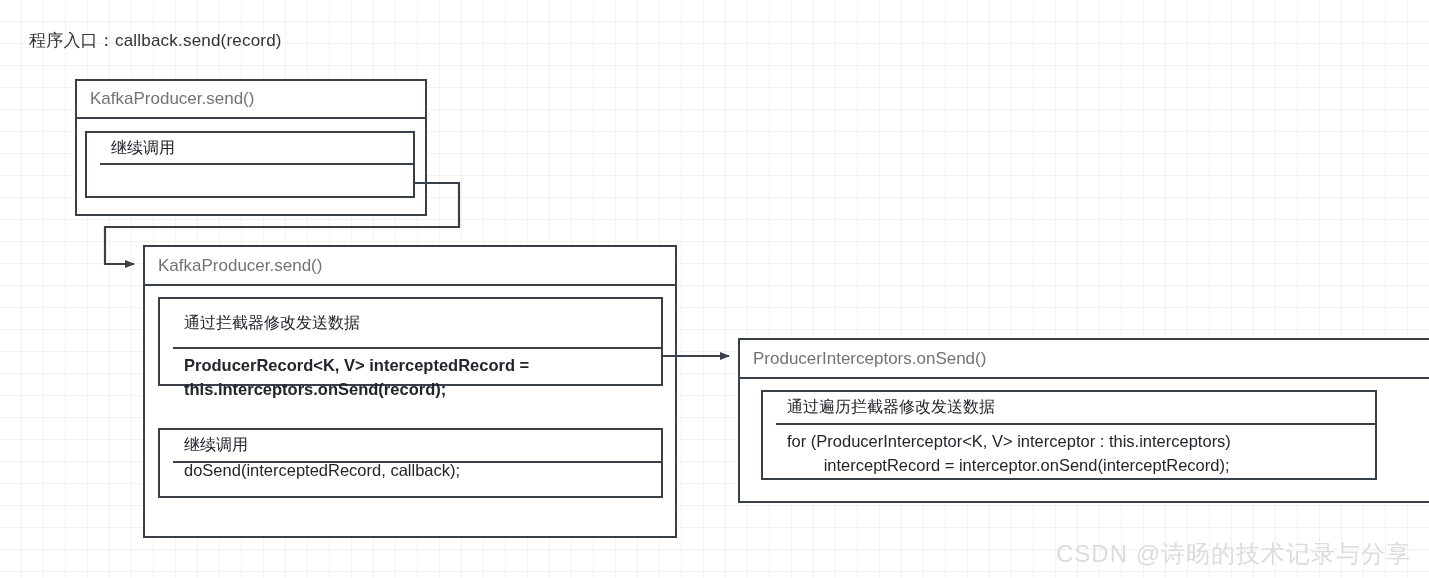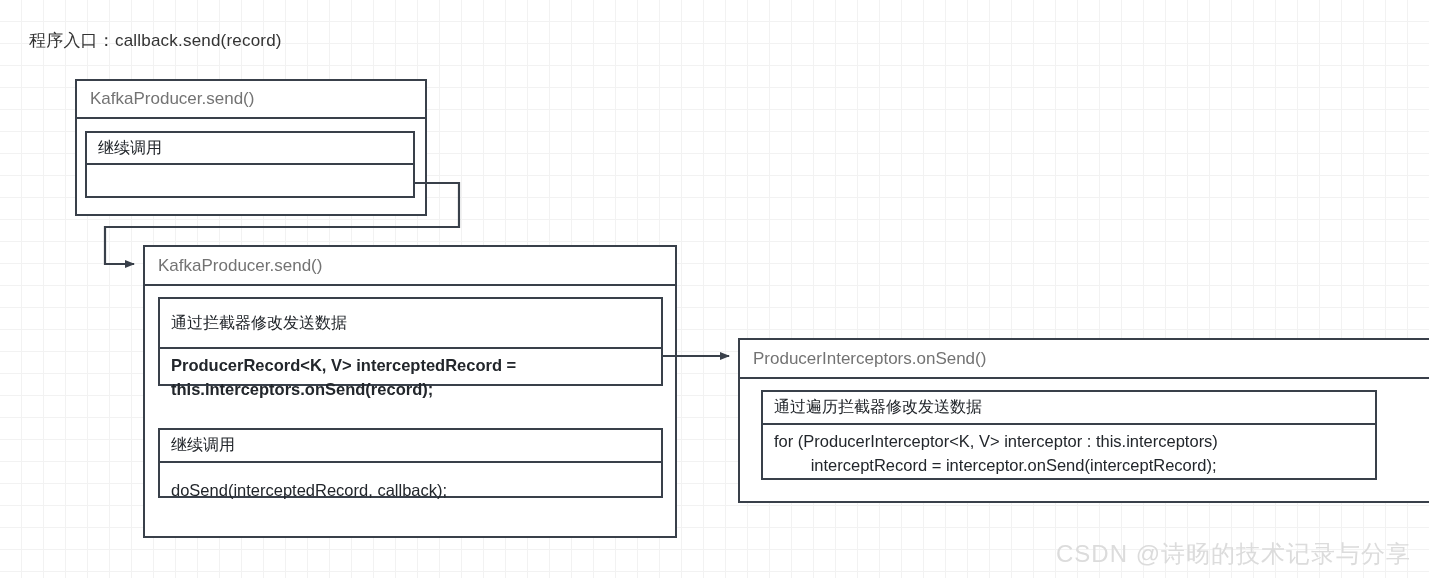--- a/index.html
+++ b/index.html
@@ -65,20 +65,21 @@
   .panel-body {
     position: relative;
   }
 
   
   .inner-box {
     position: absolute;
     box-sizing: border-box;
     border: 2px solid #39404a;
     background: #ffffff;
+    padding-left: 13px;
   }
   .inner-header {
     box-sizing: border-box;
     border-bottom: 2px solid #39404a;
     font-size: 16px;
     color: #22262b;
     display: flex;
     align-items: center;
     padding-left: 11px;
     white-space: nowrap;
@@ -134,21 +135,21 @@
     <div class="panel-body" style="height:250px;">
 
       <div class="inner-box" style="left:13px; top:11px; width:505px; height:89px;">
         <div class="inner-header" style="height:50px;">通过拦截器修改发送数据</div>
         <div class="inner-code" style="height:52px;font-weight:bold;">ProducerRecord&lt;K, V&gt; interceptedRecord =
 this.interceptors.onSend(record);</div>
       </div>
 
       <div class="inner-box" style="left:13px; top:142px; width:505px; height:70px;">
         <div class="inner-header" style="height:33px;">继续调用</div>
-        <div class="inner-code" style="height:16px; display:flex; align-items:center;margin-top:20px;">doSend(interceptedRecord, callback);</div>
+        <div class="inner-code" style="height:16px; display:flex; align-items:center;">doSend(interceptedRecord, callback);</div>
       </div>
 
     </div>
   </div>
 
   <div class="panel" style="left:738px; top:338px; width:748px; height:165px;">
     <div class="panel-header" style="height:39px;">ProducerInterceptors.onSend()</div>
     <div class="panel-body" style="height:122px;">
       <div class="inner-box" style="left:21px; top:11px; width:616px; height:90px;">
         <div class="inner-header" style="height:33px;">通过遍历拦截器修改发送数据</div>

